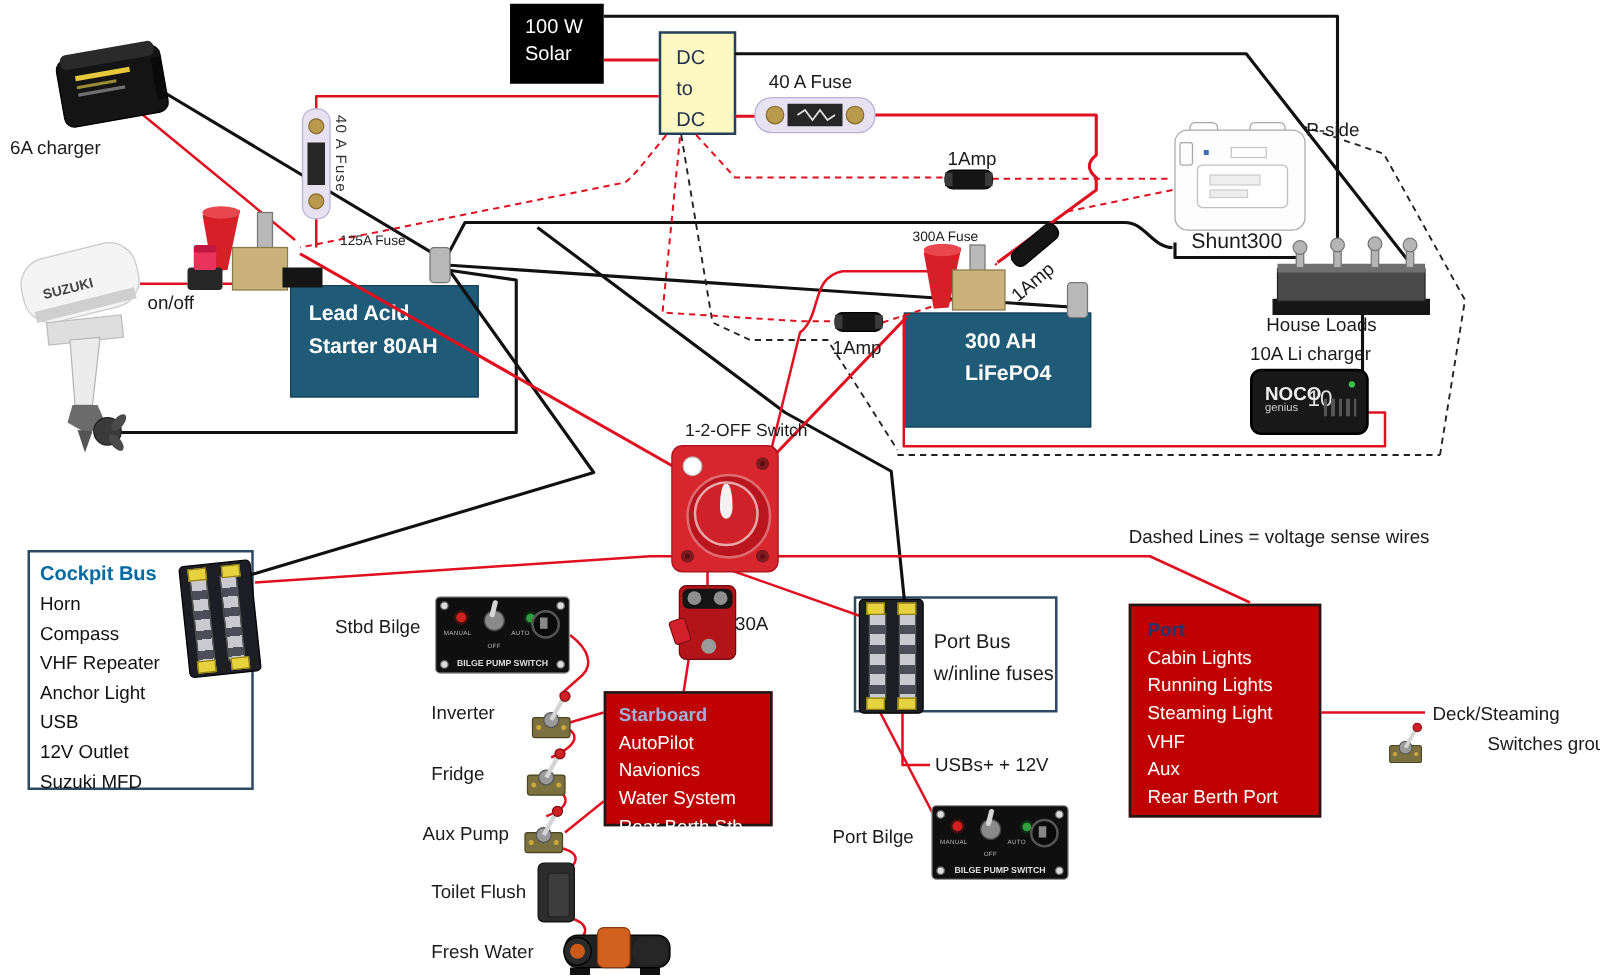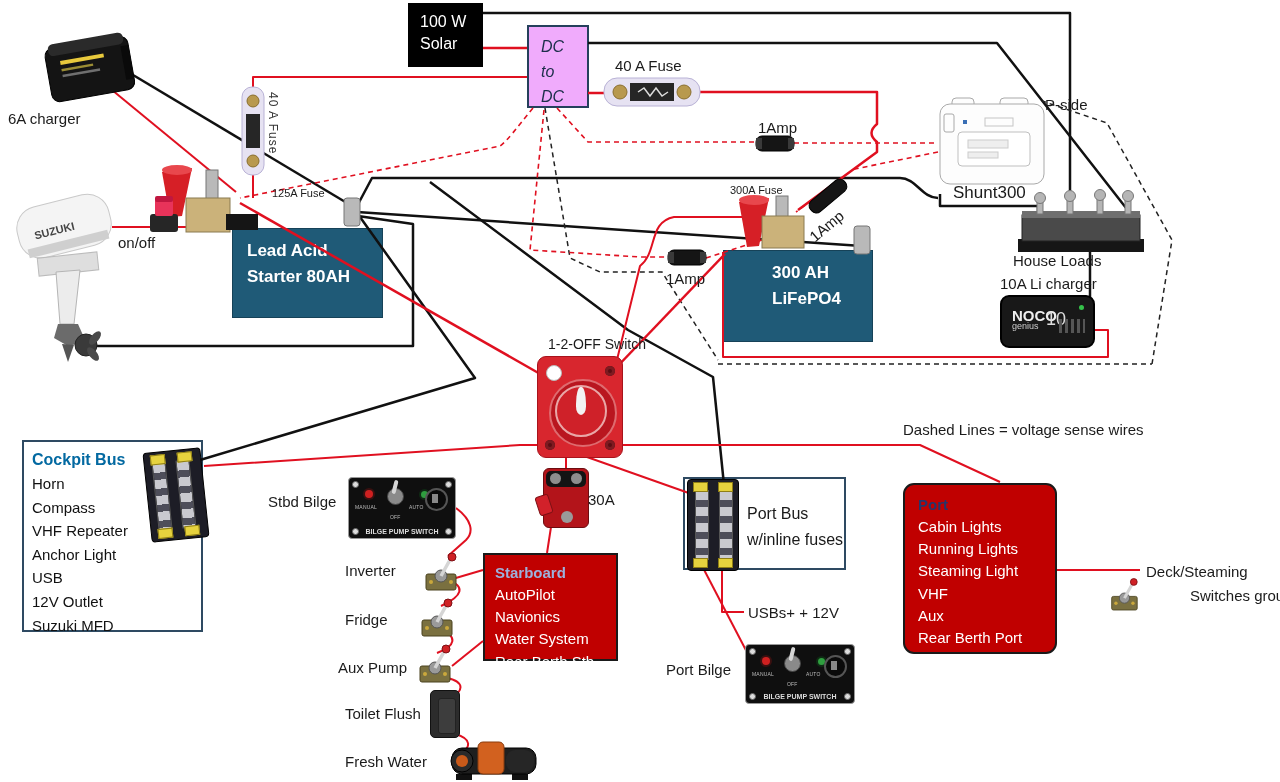--- a/index.html
+++ b/index.html
@@ -4,37 +4,37 @@
 <style>
   html,body{margin:0;padding:0;background:#fff;}
   #canvas{position:relative;width:1280px;height:782px;background:#fff;overflow:hidden;
           font-family:"Liberation Sans",sans-serif;color:#1a1a1a;}
   .lbl{position:absolute;font-size:15px;white-space:nowrap;z-index:6;color:#1b1b1b;}
   .sm{font-size:11px;}
   
   .zbox{position:absolute;z-index:1;box-sizing:border-box;}
   .solar{left:408px;top:3px;width:75px;height:64px;background:#000;color:#fff;
          font-size:16px;padding:8px 0 0 12px;line-height:22px;}
-  .dcdc{left:527px;top:25px;width:62px;height:83px;background:#f0abfc;border:2px solid #25405c;
-        color:#1c2e4a;font-size:16px;padding:7px 0 0 12px;line-height:25px;font-style:italic;}
+  .dcdc{left:527px;top:25px;width:62px;height:83px;background:#fef9c3;border:2px solid #25405c;
+        color:#1c2e4a;font-size:16px;padding:7px 0 0 12px;line-height:25px;}
   .batt{background:#1f5a77;border:1px solid #164258;color:#fff;font-weight:bold;
         font-size:17px;line-height:26px;padding:9px 0 0 14px;}
   .battStarter{left:232px;top:228px;width:151px;height:90px;}
   .battAux{left:723px;top:250px;width:150px;height:92px;padding-left:48px;}
   .obox{position:absolute;z-index:1;background:#fff;border:2px solid #2e4a62;box-sizing:border-box;}
   .cockpit{left:22px;top:440px;width:181px;height:192px;padding:6px 0 0 8px;}
   .cockpit .hd{color:#0369a1;font-size:16px;font-weight:bold;line-height:24px;}
   .cockpit .it{font-size:15px;line-height:23.6px;color:#111;}
   .portbusbox{left:683px;top:477px;width:163px;height:93px;}
   .portbusbox .t1{position:absolute;left:62px;top:26px;font-size:16px;}
   .portbusbox .t2{position:absolute;left:62px;top:52px;font-size:16px;}
   .rbox{position:absolute;z-index:1;background:#c00000;border:2px solid #1a1a1a;box-sizing:border-box;color:#fff;}
   .starboard{left:483px;top:553px;width:135px;height:108px;padding:7px 0 0 10px;}
   .starboard .hd{color:#9db1dc;font-weight:bold;font-size:15px;line-height:22px;}
-  .port{left:903px;top:483px;width:154px;height:171px;padding:9px 0 0 13px;border-radius:11px;}
+  .port{left:903px;top:483px;width:154px;height:171px;padding:9px 0 0 13px;}
   .port .hd{color:#24356b;font-weight:bold;font-size:15px;line-height:22px;}
   .rbox .it{font-size:15px;line-height:22.2px;}
   
   #wires{position:absolute;left:0;top:0;z-index:2;pointer-events:none;}
   
   .dev{position:absolute;z-index:4;box-sizing:border-box;}
   .noco{left:1000px;top:295px;width:95px;height:53px;background:#181818;border:2px solid #000;
         border-radius:9px;color:#eee;}
   .noco .b{position:absolute;left:10px;top:14px;font-size:15px;font-weight:bold;line-height:9px;text-align:right;}
   .noco .m{position:absolute;left:10px;top:24px;font-size:9px;color:#ccc;}

